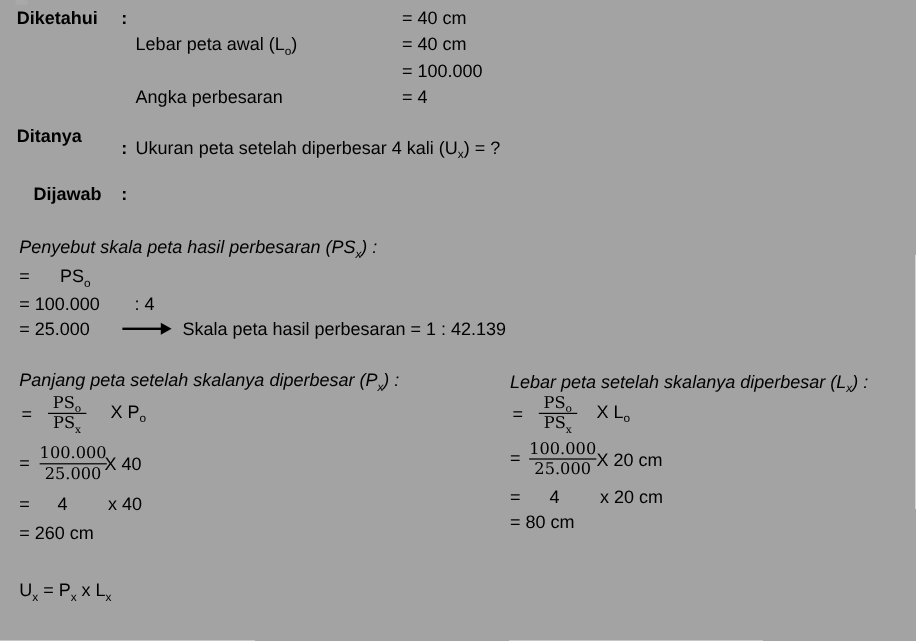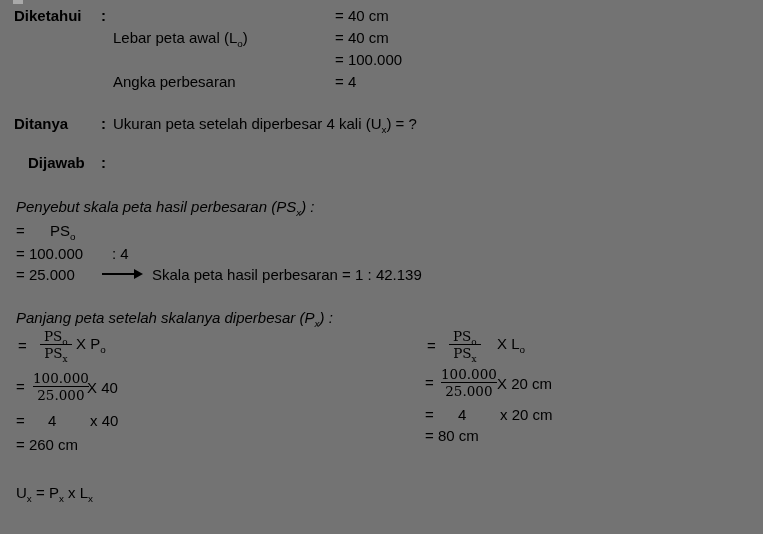--- a/index.html
+++ b/index.html
@@ -1,18 +1,18 @@
 <!DOCTYPE html>
 <html><head>
 <meta charset="utf-8">
 <style>
   * { margin:0; padding:0; box-sizing:border-box; }
   html,body { background:#ffffff; }
   .page {
-    position:relative; width:763px; height:534px; background:#737373;
+    position:relative; width:763px; height:534px; background:#a3a3a3;
     font-family:"Liberation Sans","DejaVu Sans",sans-serif;
     font-size:15px; color:#000000; overflow:hidden;
   }
   .abs { position:absolute; white-space:nowrap; line-height:20px; }
   .bold { font-weight:bold; }
   .ital { font-style:italic; }
   sub { font-size:66%; line-height:0; }
   .frac {
     position:absolute; display:inline-flex; flex-direction:column; align-items:center;
     font-family:"DejaVu Serif","Liberation Serif",serif;
@@ -37,21 +37,21 @@
   <span class="abs bold" style="left:14px;top:6px">Diketahui</span>
   <span class="abs bold" style="left:101px;top:6px">:</span>
 
   <span class="abs" style="left:335px;top:6px">= 40 cm</span>
   <span class="abs" style="left:113px;top:28px">Lebar peta awal (L<sub>o</sub>)</span>
   <span class="abs" style="left:335px;top:28px">= 40 cm</span>
   <span class="abs" style="left:335px;top:50px">= 100.000</span>
   <span class="abs" style="left:113px;top:72px">Angka perbesaran</span>
   <span class="abs" style="left:335px;top:72px">= 4</span>
 
-  <span class="abs bold" style="left:14px;top:114px">Ditanya</span>
+  <span class="abs bold" style="left:14px;top:104px">Ditanya</span>
   <span class="abs bold" style="left:101px;top:114px">:</span>
   <span class="abs" style="left:113px;top:114px">Ukuran peta setelah diperbesar 4 kali (U<sub>x</sub>) = ?</span>
 
   <span class="abs bold" style="left:28px;top:153px">Dijawab</span>
   <span class="abs bold" style="left:101px;top:153px">:</span>
 
   <span class="abs ital" style="left:16px;top:197px">Penyebut skala peta hasil perbesaran (PS<sub>x</sub>) :</span>
   <span class="abs" style="left:16px;top:221px">=</span>
   <span class="abs" style="left:50px;top:221px">PS<sub>o</sub></span>
   <span class="abs" style="left:16px;top:244px">= 100.000</span>
@@ -60,34 +60,35 @@
   <div class="arrow-line" style="left:102px;top:273px;width:33px"></div>
   <span class="abs" style="left:152px;top:265px">Skala peta hasil perbesaran = 1 : 42.139</span>
 
   <span class="abs ital" style="left:16px;top:308px">Panjang peta setelah skalanya diperbesar (P<sub>x</sub>) :</span>
 
   <span class="abs" style="left:18px;top:336px">=</span>
   <span class="frac" style="left:40px;top:328px">
     <span class="num">PS<sub>o</sub></span>
     <span class="den">PS<sub>x</sub></span>
   </span>
-  <span class="abs" style="left:76px;top:334px">X P<sub>o</sub></span>
+  <span class="abs" style="left:92px;top:334px">X P<sub>o</sub></span>
 
   <span class="abs" style="left:16px;top:377px">=</span>
   <span class="frac" style="left:29px;top:370px">
     <span class="num">100.000</span>
     <span class="den">25.000</span>
   </span>
   <span class="abs" style="left:87px;top:378px">X 40</span>
 
   <span class="abs" style="left:16px;top:411px">=</span>
   <span class="abs" style="left:48px;top:411px">4</span>
   <span class="abs" style="left:90px;top:411px">x 40</span>
   <span class="abs" style="left:16px;top:435px">= 260 cm</span>
 
+  <span class="abs ital" style="left:425px;top:309px">Lebar peta setelah skalanya diperbesar (L<sub>x</sub>) :</span>
 
   <span class="abs" style="left:427px;top:336px">=</span>
   <span class="frac" style="left:449px;top:328px">
     <span class="num">PS<sub>o</sub></span>
     <span class="den">PS<sub>x</sub></span>
   </span>
   <span class="abs" style="left:497px;top:334px">X L<sub>o</sub></span>
 
   <span class="abs" style="left:425px;top:373px">=</span>
   <span class="frac" style="left:437px;top:366px">

